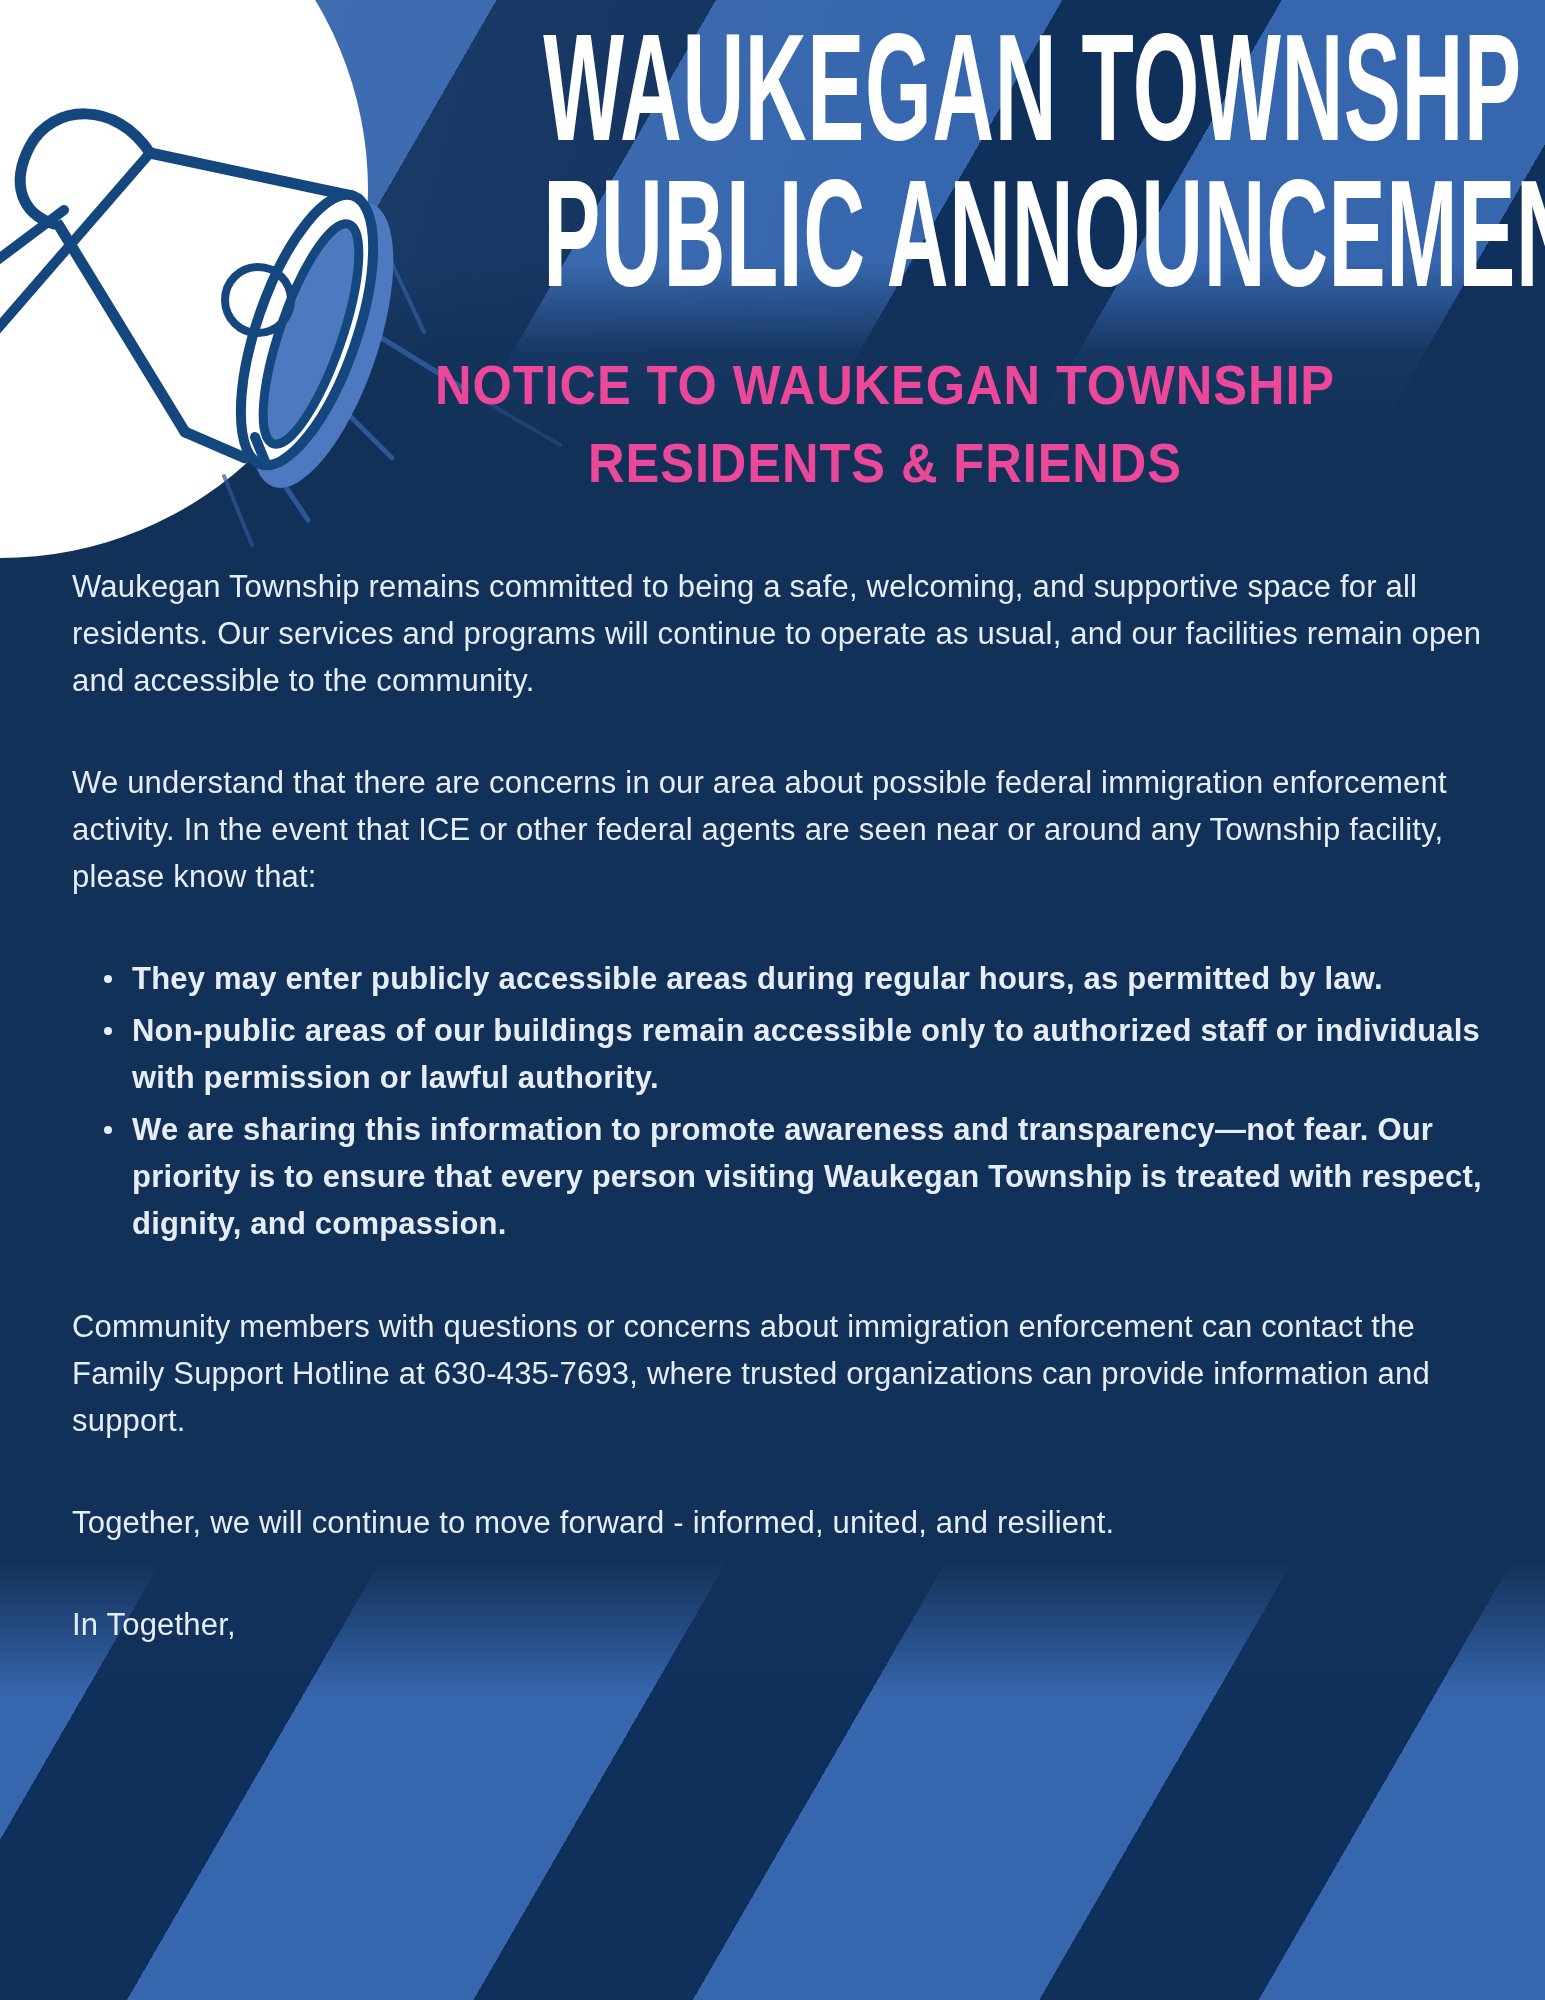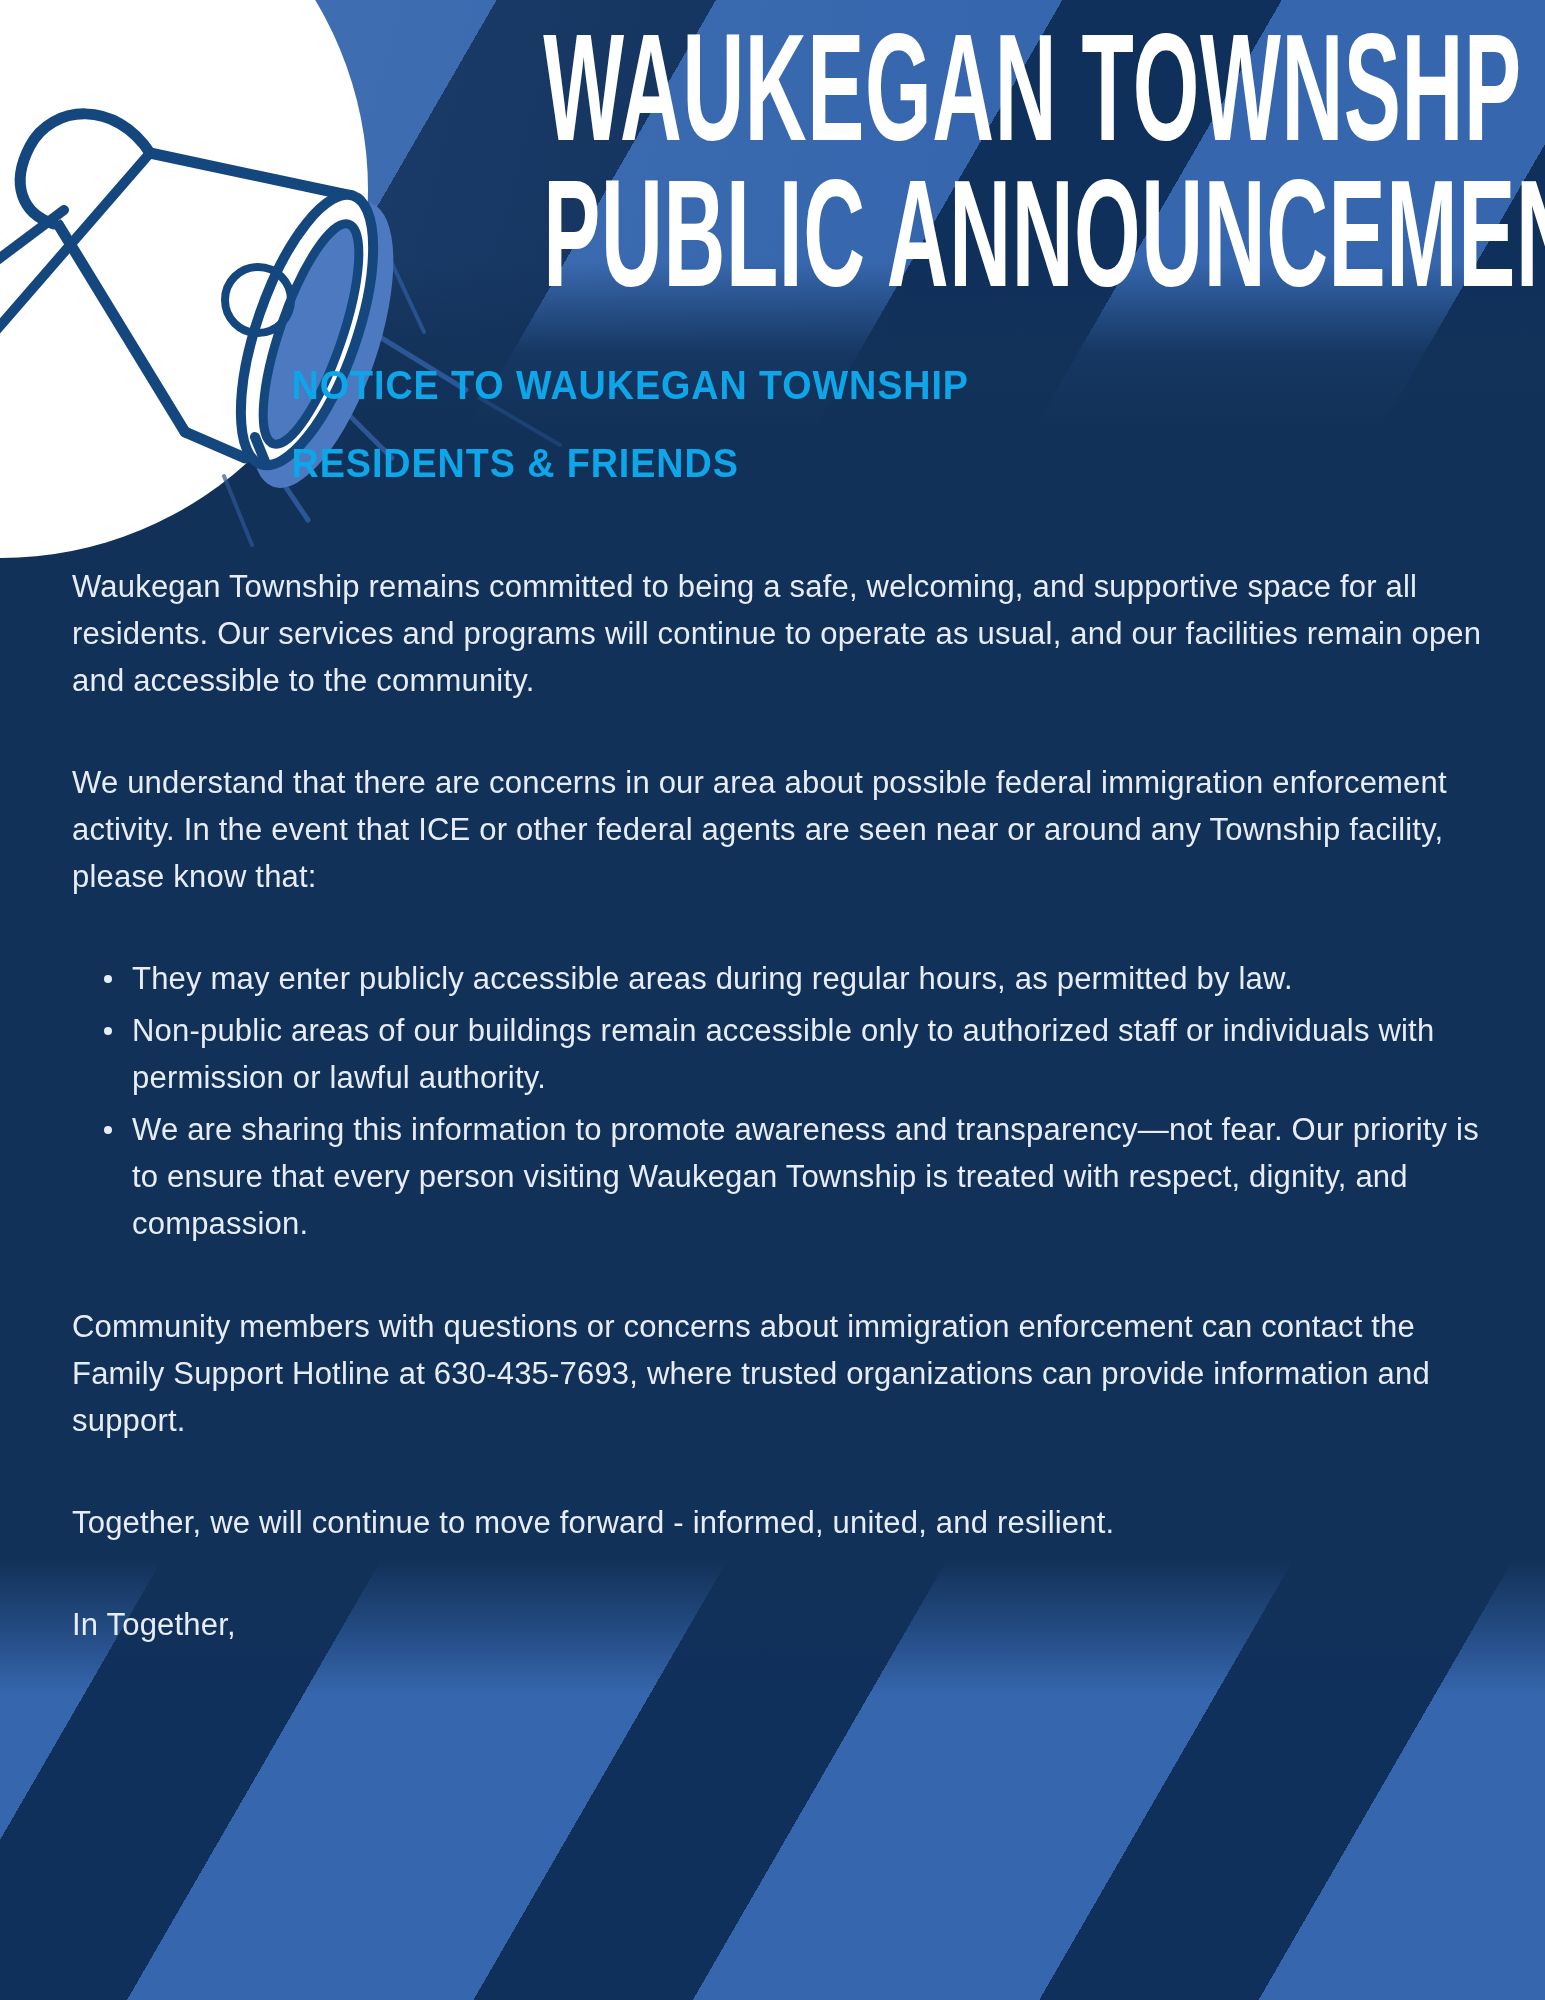--- a/index.html
+++ b/index.html
@@ -44,32 +44,32 @@
     position:absolute; top:14px; left:265px; right:15px;
     text-align:center; color:#ffffff;
   }
   .title-line {
     display:block; font-weight:bold; font-size:153px; line-height:146px;
     white-space:nowrap; transform:scaleX(0.56); transform-origin:50% 50%;
     letter-spacing:1px;
   }
   .notice {
     position:absolute; top:346px; left:240px; right:15px;
-    text-align:left; color:#0ea5e9; font-weight:bold;
-    font-size:41px; line-height:78px; letter-spacing:1px;
+    text-align:center; color:#ec4899; font-weight:bold;
+    font-size:55px; line-height:78px; letter-spacing:1px;
   }
   .notice-line { display:block; white-space:nowrap; transform:scaleX(0.92); transform-origin:50% 50%; }
 
   .content {
     position:absolute; top:0; left:72px; right:58px;
     padding-top:563px;
     color:#e7edf6; font-size:31px; line-height:47px; letter-spacing:0.2px;
   }
   .content p { margin:0 0 55px 0; }
-  .content ul { list-style:none; margin:0 0 56px 0; padding:0 0 0 30px; }
+  .content ul { list-style:none; margin:0 0 56px 0; padding:0 0 0 30px;font-weight:bold; }
   .content li { position:relative; padding-left:30px; margin-bottom:5px; }
   .content li::before {
     content:""; position:absolute; left:2px; top:20px;
     width:8px; height:8px; border-radius:50%; background:#e7edf6;
   }
   .signature { margin:0; }
 </style>
 </head>
 <body>
 

